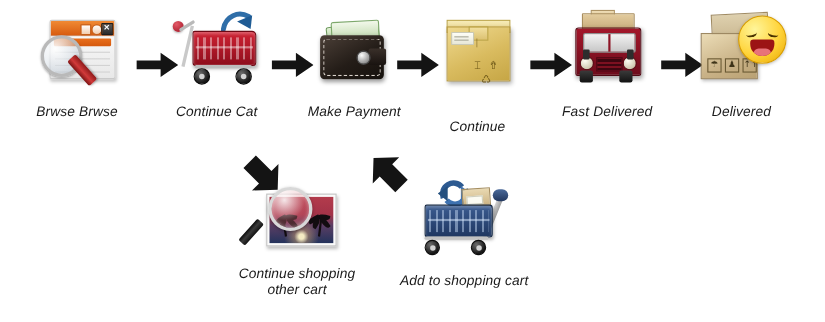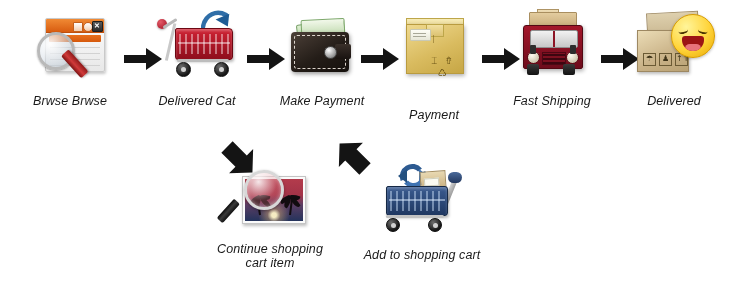--- a/index.html
+++ b/index.html
@@ -531,21 +531,21 @@
     <div class="cr-handle"></div>
     <div class="cr-frame"></div>
     <div class="cr-basket">
       <div class="cr-bars"></div>
       <div class="cr-hbar"></div>
     </div>
     <div class="cr-axle"></div>
     <div class="cr-wheel w1"></div>
     <div class="cr-wheel w2"></div>
   </div>
-  <div class="caption">Delivered Cat</div>
+  <div class="caption">Continue Cat</div>
 </div>
 
 <svg class="arrow-right" style="left:247px; top:46px;" viewBox="0 0 38 26">
   <path d="M0 9 L22 9 L22 2 L38 13 L22 24 L22 17 L0 17 Z" fill="#141414"></path>
 </svg>
 
 <div class="node" style="left:266px; top:10px; width:112px;">
   <div class="icon-box ic-wallet" style="width:78px;height:84px;">
     <div class="wl-bills"></div>
     <div class="wl-bills2"></div>
@@ -569,21 +569,21 @@
     <div class="pk-flap"></div>
     <div class="pk-seam"></div>
     <div class="pk-label">
         <i></i>
         <i></i>
       </div>
     <div class="pk-marks">⌶ ⇮ ♺</div>
   </div>
   <div class="caption wrap">
     <br>
-    <span>Payment</span>
+    <span>Continue</span>
   </div>
 </div>
 
 <svg class="arrow-right" style="left:482px; top:46px;" viewBox="0 0 38 26">
   <path d="M0 9 L22 9 L22 2 L38 13 L22 24 L22 17 L0 17 Z" fill="#141414"></path>
 </svg>
 
 <div class="node" style="left:496px; top:8px; width:112px;">
   <div class="icon-box ic-truck" style="width:82px;height:86px;">
     <div class="tk-load2"></div>
@@ -592,21 +592,21 @@
       <div class="tk-glass"></div>
       <div class="tk-grille"></div>
       <div class="tk-lamp l1"></div>
       <div class="tk-lamp l2"></div>
       <div class="tk-mirror m1"></div>
       <div class="tk-mirror m2"></div>
     </div>
     <div class="tk-wheel w1"></div>
     <div class="tk-wheel w2"></div>
   </div>
-  <div class="caption">Fast Shipping</div>
+  <div class="caption">Fast Delivered</div>
 </div>
 
 <svg class="arrow-right" style="left:601px; top:46px;" viewBox="0 0 38 26">
   <path d="M0 9 L22 9 L22 2 L38 13 L22 24 L22 17 L0 17 Z" fill="#141414"></path>
 </svg>
 
 <div class="node" style="left:617px; top:4px; width:114px;">
   <div class="icon-box ic-delivered" style="width:86px;height:90px;">
     <div class="dv-box-back"></div>
     <div class="dv-box-front">
@@ -655,21 +655,21 @@
           <span class="frond" style="left:-7px; bottom:10px; transform:rotate(-60deg);"></span>
           <span class="frond" style="left:1px;  bottom:10px; transform:rotate(55deg);"></span>
         </span>
       </div>
     </div>
     <div class="ph-mag"></div>
     <div class="ph-handle"></div>
   </div>
   <div class="caption wrap" style="margin-top:4px;">
     <span>Continue shopping</span><br>
-    <span>cart item</span>
+    <span>other cart</span>
   </div>
 </div>
 
 <div class="node" style="left:348px; top:160px; width:148px;">
   <div class="icon-box ic-cart-blue" style="width:92px;height:78px;">
     <svg class="cb-refresh" viewBox="0 0 30 28">
       <path d="M5 18 A10 10 0 0 1 22 8" stroke="#2d5a91" stroke-width="5" fill="none" stroke-linecap="butt"></path>
       <path d="M25 10 A10 10 0 0 1 8 20" stroke="#3f73b2" stroke-width="5" fill="none" stroke-linecap="butt"></path>
       <path d="M0 14 L9 7 L9 21 Z" fill="#24507f"></path>
       <path d="M30 14 L21 21 L21 7 Z" fill="#3f73b2"></path>

